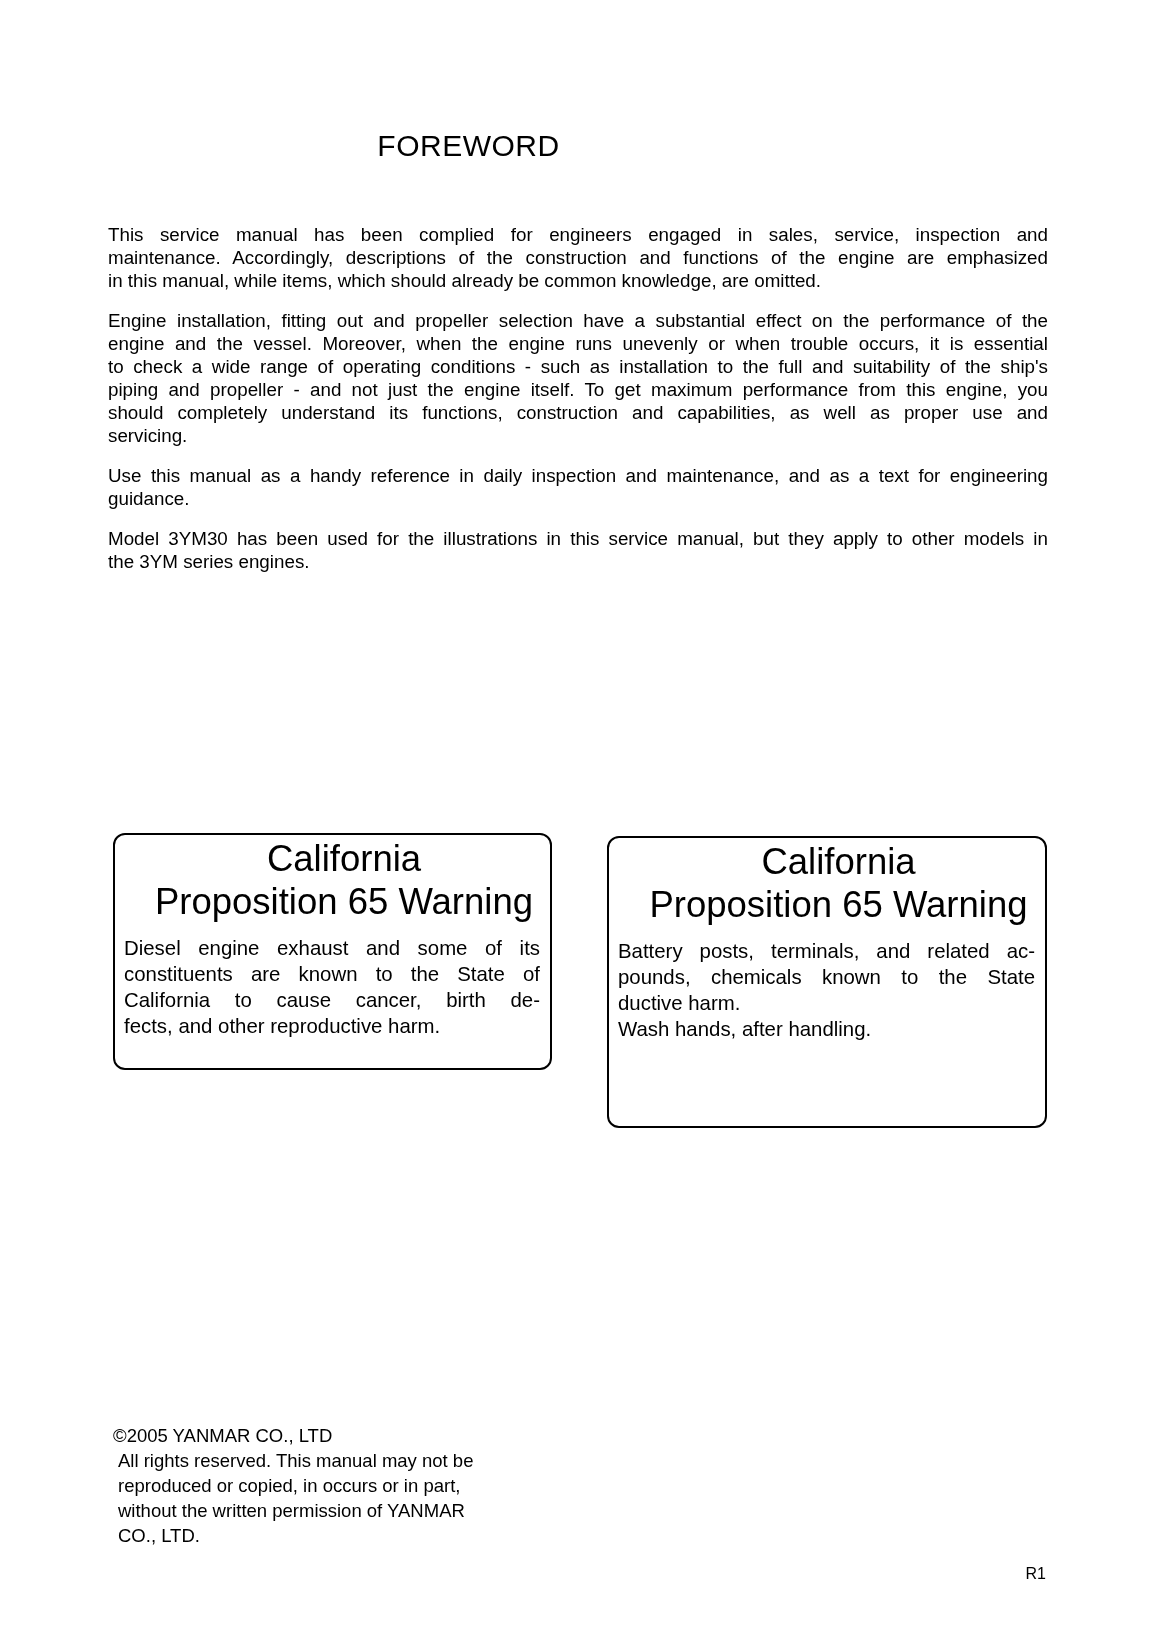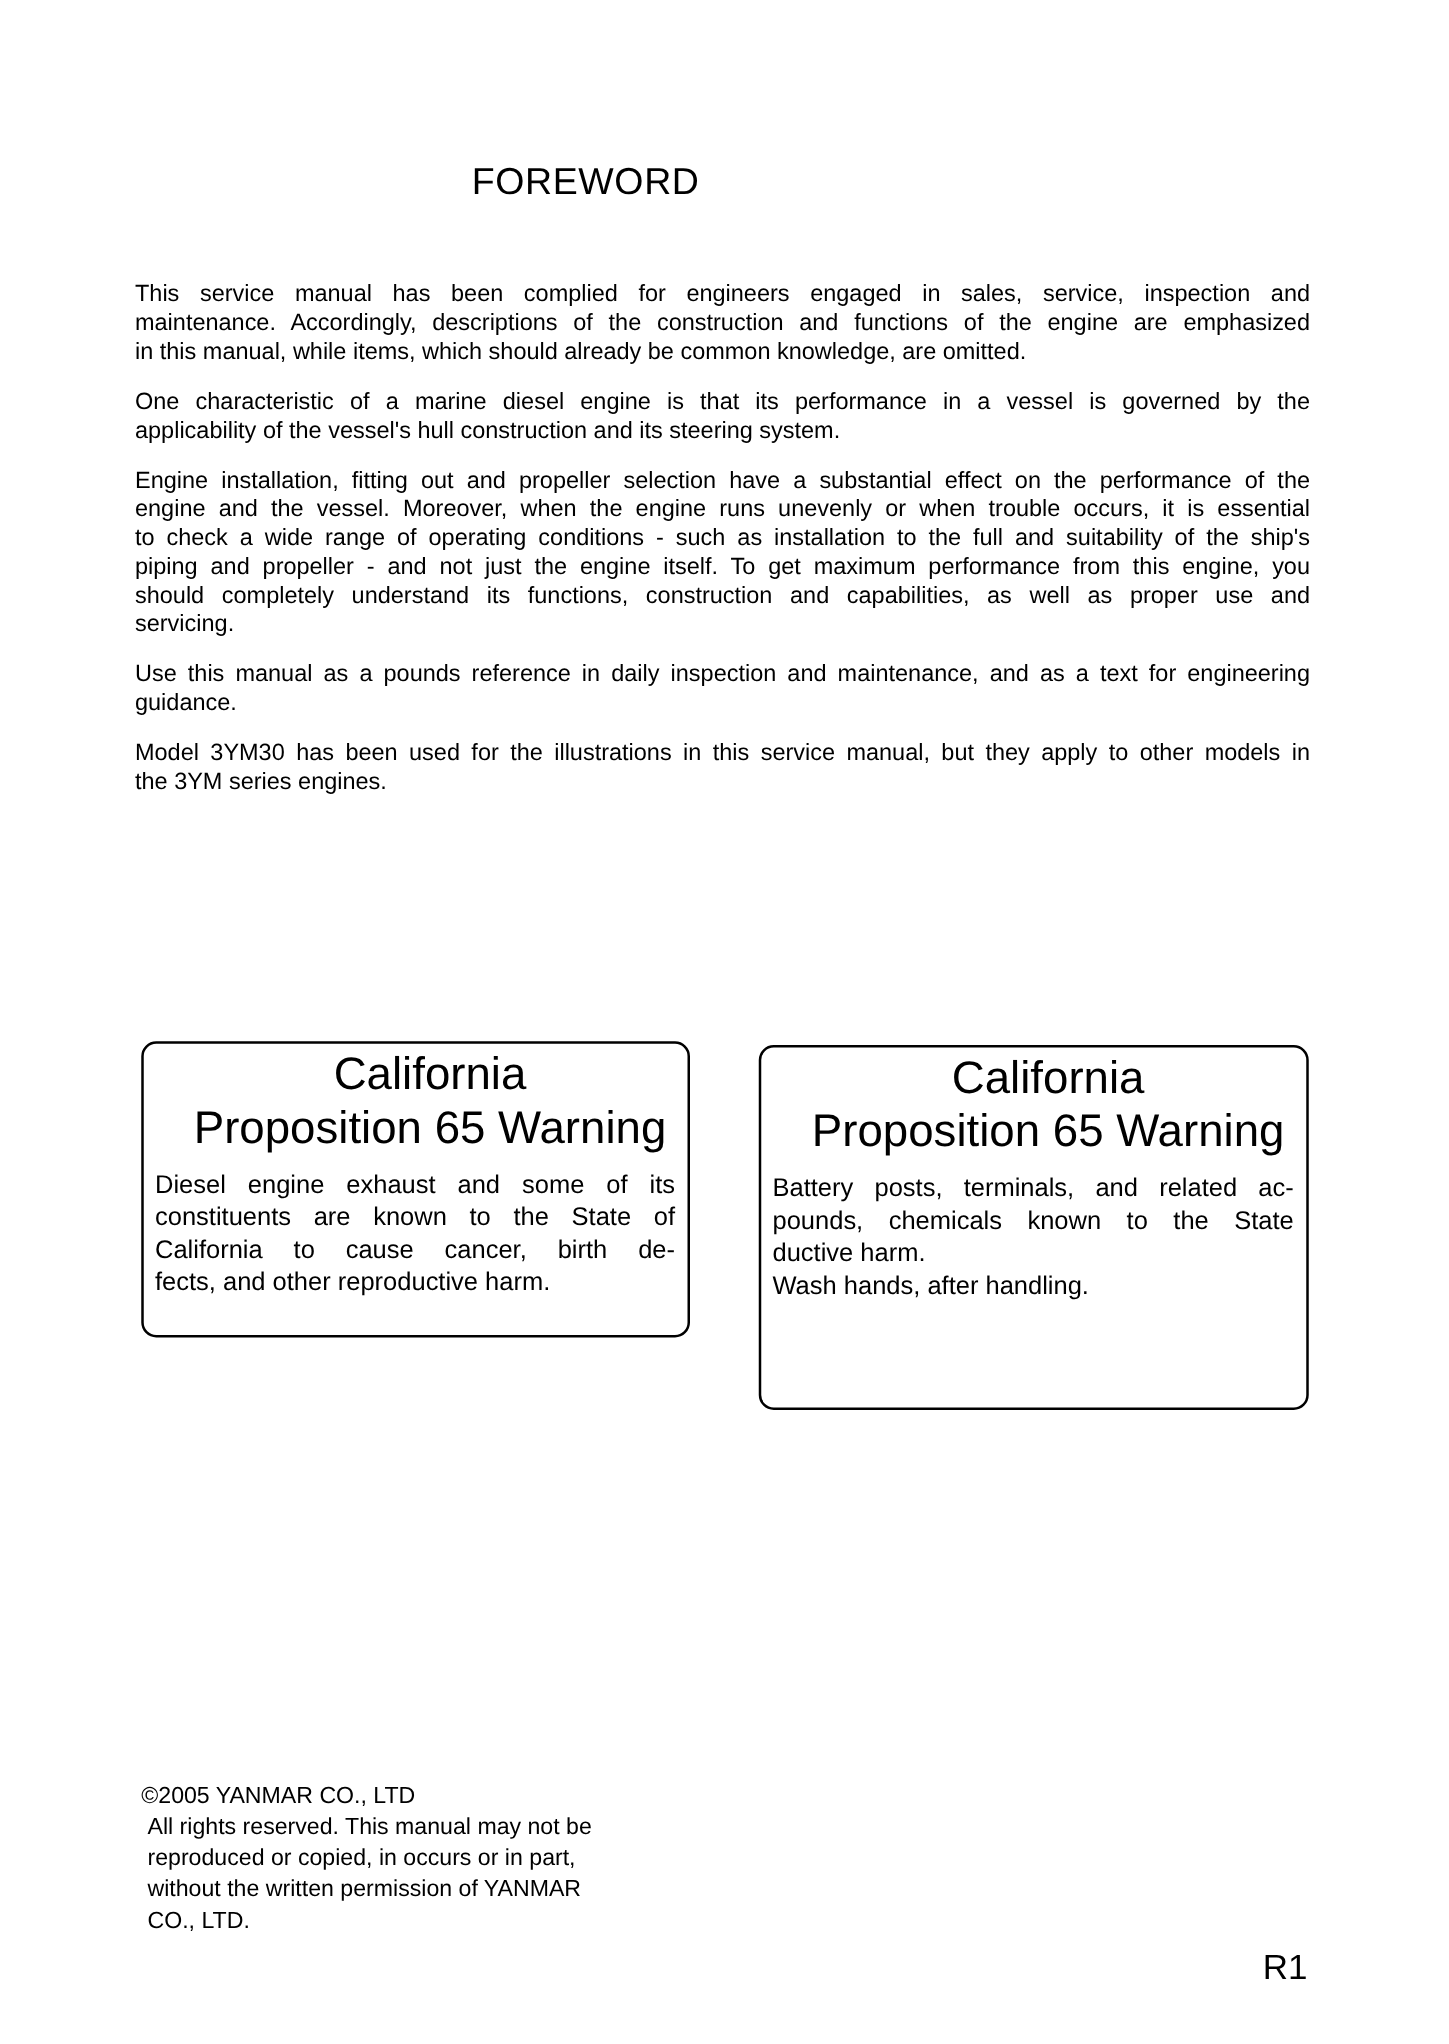--- a/index.html
+++ b/index.html
@@ -60,50 +60,46 @@
     left: 113px;
     top: 1423px;
     font-size: 18.5px;
     line-height: 25px;
   }
   .copyright .tline.indent { padding-left: 5px; }
   .pageref {
     position: absolute;
     top: 1561px;
     right: 113px;
-    font-size: 28px;
+    font-size: 16px;
     line-height: 26px;
     text-align: center;
   }
 </style>
 </head>
 <body>
 
 <h1 class="page-title">FOREWORD</h1>
 
 <div class="text-col">
     <div class="para">
       <div class="tline j">This service manual has been complied for engineers engaged in sales, service, inspection and</div>
       <div class="tline j">maintenance. Accordingly, descriptions of the construction and functions of the engine are emphasized</div>
       <div class="tline">in this manual, while items, which should already be common knowledge, are omitted.</div>
     </div>
     <div class="para">
-      <div class="tline j">One characteristic of a marine diesel engine is that its performance in a vessel is governed by the</div>
-      <div class="tline">applicability of the vessel's hull construction and its steering system.</div>
-    </div>
-    <div class="para">
       <div class="tline j">Engine installation, fitting out and propeller selection have a substantial effect on the performance of the</div>
       <div class="tline j">engine and the vessel. Moreover, when the engine runs unevenly or when trouble occurs, it is essential</div>
       <div class="tline j">to check a wide range of operating conditions - such as installation to the full and suitability of the ship's</div>
       <div class="tline j">piping and propeller - and not just the engine itself. To get maximum performance from this engine, you</div>
       <div class="tline j">should completely understand its functions, construction and capabilities, as well as proper use and</div>
       <div class="tline">servicing.</div>
     </div>
     <div class="para">
-      <div class="tline j">Use this manual as a pounds reference in daily inspection and maintenance, and as a text for engineering</div>
+      <div class="tline j">Use this manual as a handy reference in daily inspection and maintenance, and as a text for engineering</div>
       <div class="tline">guidance.</div>
     </div>
     <div class="para">
       <div class="tline j">Model 3YM30 has been used for the illustrations in this service manual, but they apply to other models in</div>
       <div class="tline">the 3YM series engines.</div>
     </div>
   </div>
 
 <div class="warnbox box-left">
   <div class="wtitle">

